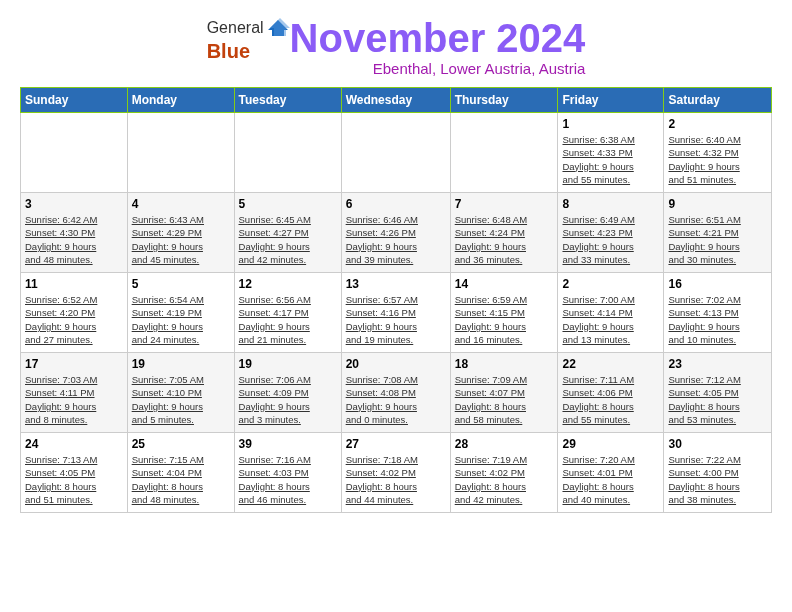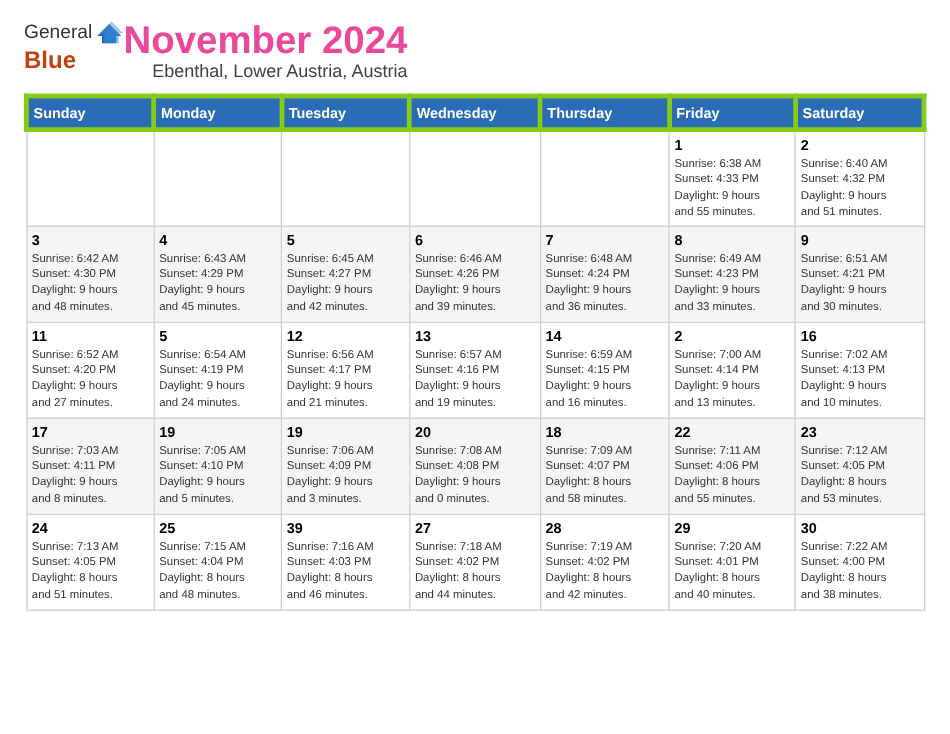--- a/index.html
+++ b/index.html
@@ -10,59 +10,59 @@
       height: 612px;
       overflow: hidden;
     }
     .page {
       width: 792px;
       padding: 16px 20px;
     }
     .header-row {
       display: flex;
       align-items: flex-start;
-      justify-content: flex-start;
+      justify-content: center;
       margin-bottom: 10px;
     }
     .logo {
       display: flex;
       align-items: center;
     }
     .logo-general { color: #333; }
     .logo-blue { color: #1a6bbf; }
     .logo-icon {
       width: 24px;
       height: 24px;
       margin-left: 2px;
     }
     .title-block {
       text-align: right;
     }
     .month-title {
-      font-size: 32px;
+      font-size: 40px;
       font-weight: bold;
-      color: #ec4899;
+      color: #8b5cf6;
       line-height: 1.1;
     }
     .location {
       font-size: 15px;
-      color: #404040;
+      color: #a21caf;
     }
     .calendar {
       width: 100%;
       border-collapse: collapse;
       font-size: 10px;
     }
     .calendar th {
       background: #2a6cb5;
       color: #fff;
       padding: 5px 4px;
       text-align: left;
       font-size: 12px;
-      border: 4px solid #84cc16;
+      border: 1px solid #84cc16;
     }
     .calendar td {
       border: 1px solid #ccc;
       vertical-align: top;
       padding: 4px;
       width: 113px;
       height: 80px;
       background: #fff;
     }
     .calendar tr:nth-child(even) td {
@@ -71,20 +71,21 @@
     .day-num {
       font-weight: bold;
       font-size: 12px;
       display: block;
       margin-bottom: 2px;
     }
     .day-detail {
       font-size: 9.5px;
       color: #333;
       line-height: 1.4;
+      text-decoration: underline;
     }
     .empty-cell {
       background: #fff !important;
     }
   </style>
 </head>
 <body>
 
 <div class="page">
   <div class="header-row">

